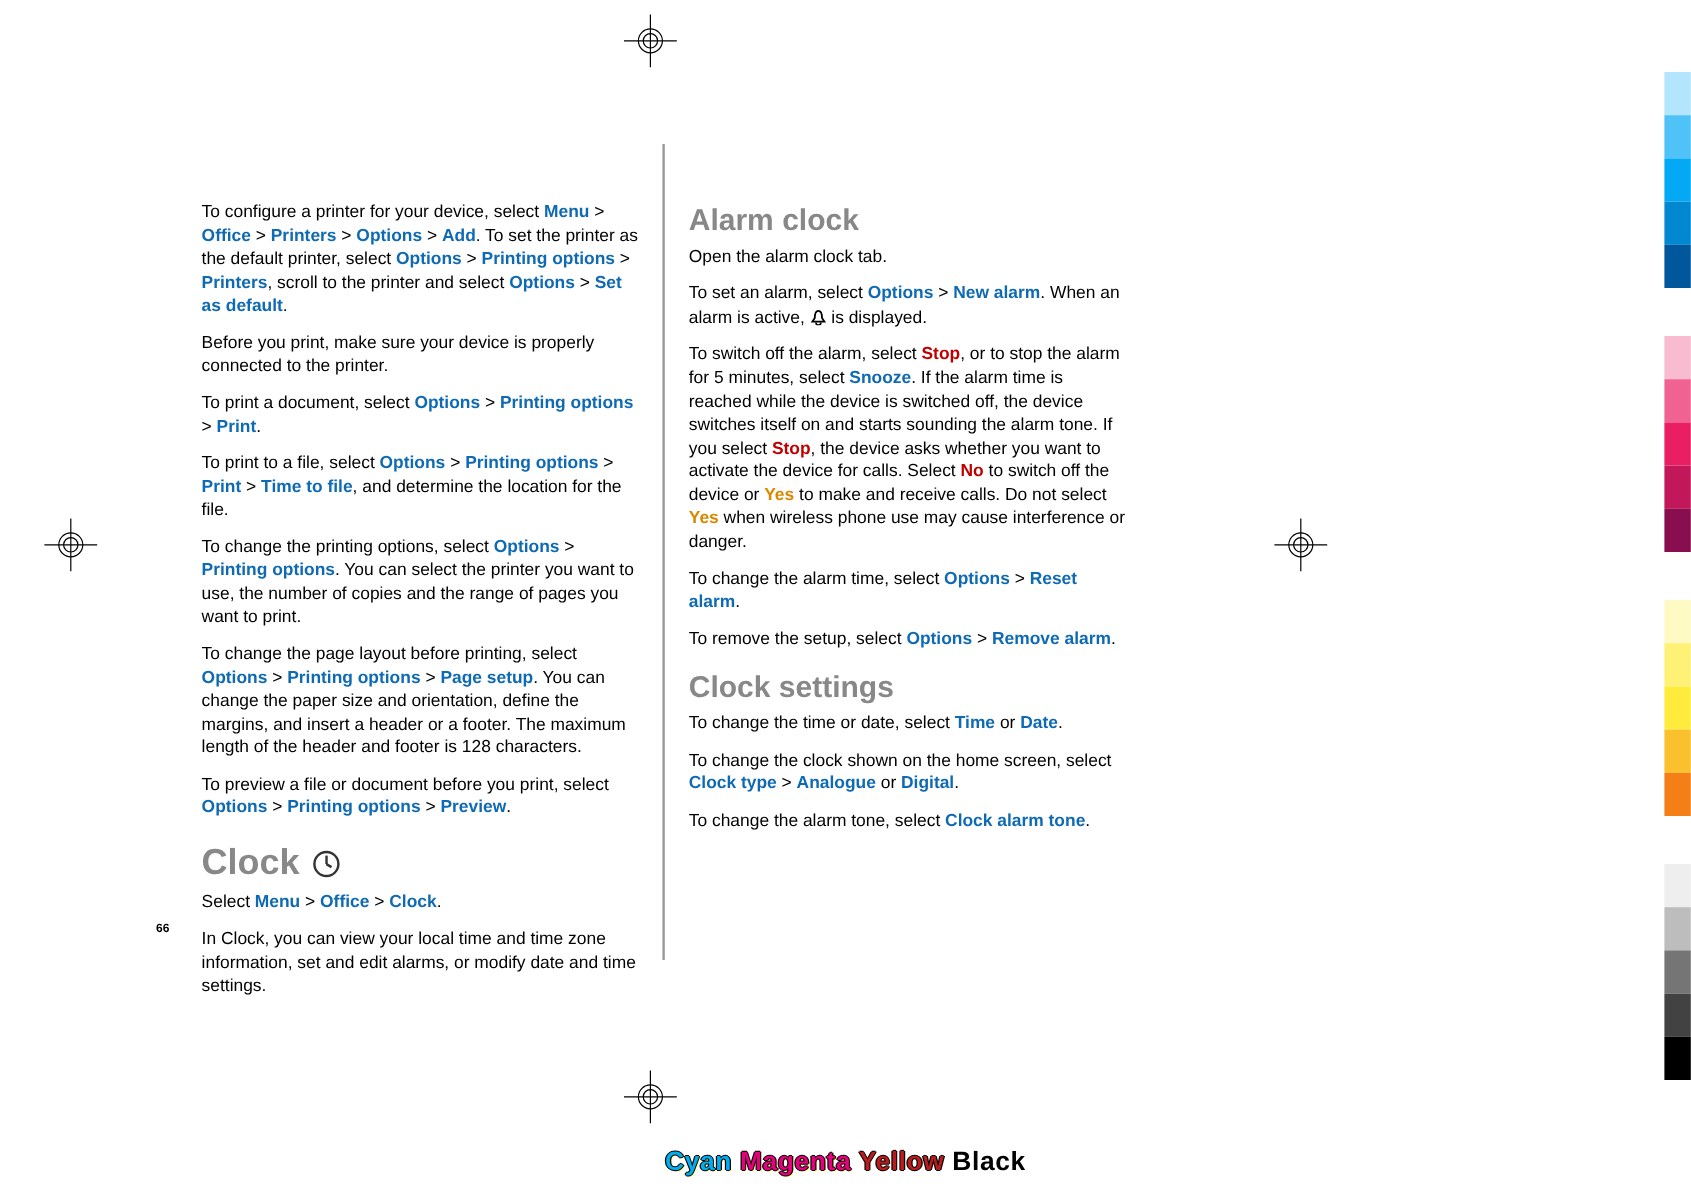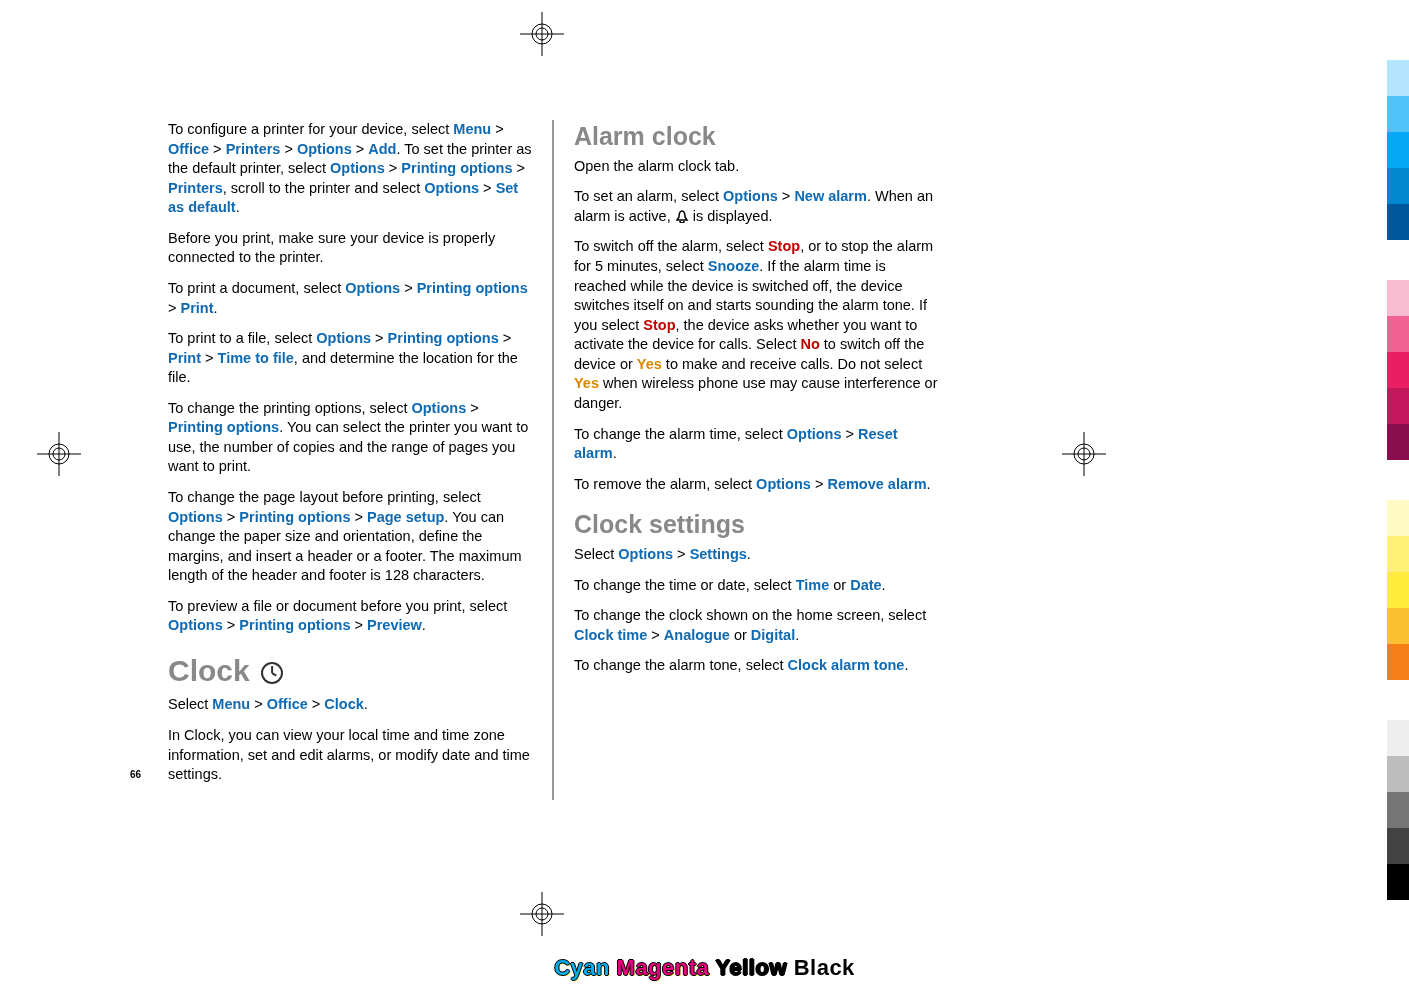--- a/index.html
+++ b/index.html
@@ -16,20 +16,21 @@
   .page {
     position: absolute;
     left: 168px;
     top: 120px;
     width: 770px;
     display: flex;
     gap: 20px;
   }
   .col {
     width: 375px;
+    margin-top: 48px;
   }
   .divider {
     width: 2px;
     background: #999;
     height: 680px;
   }
   .para { margin-bottom: 11px; }
   .bold-link { color: #0f6ab4; font-weight: bold; }
   .bold-red { color: #c00000; font-weight: bold; }
   .bold-orange { color: #d98800; font-weight: bold; }
@@ -94,21 +95,21 @@
     position: absolute;
     bottom: 20px;
     left: 50%;
     transform: translateX(-50%);
     font-size: 22px;
     font-weight: bold;
     letter-spacing: 0.5px;
   }
   .ft-cyan { color: #00aeef; text-shadow: -1px 0 #000, 1px 0 #000, 0 -1px #000, 0 1px #000, 1px 1px #fff200; }
   .ft-magenta { color: #e5007e; text-shadow: -1px 0 #000, 1px 0 #000, 0 -1px #000, 0 1px #000, 1px 1px #fff200; }
-  .ft-yellow { color: #000000; text-shadow: -1px 0 #000, 1px 0 #000, 0 -1px #000, 0 1px #000; }
+  .ft-yellow { color: #b91c1c; text-shadow: -1px 0 #000, 1px 0 #000, 0 -1px #000, 0 1px #000; }
   .ft-black { color: #000; }
 </style>
 </head>
 <body>
 
 <div class="page">
 
   <div class="col">
     <div class="para">
       <span>To configure a printer for your device, select </span><span class="bold-link">Menu</span><span> &gt; </span><span class="bold-link">Office</span><span> &gt; </span><span class="bold-link">Printers</span><span> &gt; </span><span class="bold-link">Options</span><span> &gt; </span><span class="bold-link">Add</span><span>. To set the printer as the default printer, select </span><span class="bold-link">Options</span><span> &gt; </span><span class="bold-link">Printing options</span><span> &gt; </span><span class="bold-link">Printers</span><span>, scroll to the printer and select </span><span class="bold-link">Options</span><span> &gt; </span><span class="bold-link">Set as default</span><span>.</span>
@@ -149,31 +150,28 @@
             <path d="M7 2 C4 2 4 6 4 8 L2 11 L12 11 L10 8 C10 6 10 2 7 2 Z M5 12 A2 2 0 0 0 9 12" fill="none" stroke="#000" stroke-width="1.5"></path>
           </svg></span><span> is displayed.</span>
     </div>
     <div class="para">
       <span>To switch off the alarm, select </span><span class="bold-red">Stop</span><span>, or to stop the alarm for 5 minutes, select </span><span class="bold-link">Snooze</span><span>. If the alarm time is reached while the device is switched off, the device switches itself on and starts sounding the alarm tone. If you select </span><span class="bold-red">Stop</span><span>, the device asks whether you want to activate the device for calls. Select </span><span class="bold-red">No</span><span> to switch off the device or </span><span class="bold-orange">Yes</span><span> to make and receive calls. Do not select </span><span class="bold-orange">Yes</span><span> when wireless phone use may cause interference or danger.</span>
     </div>
     <div class="para">
       <span>To change the alarm time, select </span><span class="bold-link">Options</span><span> &gt; </span><span class="bold-link">Reset alarm</span><span>.</span>
     </div>
     <div class="para">
-      <span>To remove the alarm, select </span><span class="bold-link">Options</span><span> &gt; </span><span class="bold-link">Remove alarm</span><span>.</span>
+      <span>To remove the setup, select </span><span class="bold-link">Options</span><span> &gt; </span><span class="bold-link">Remove alarm</span><span>.</span>
     </div>
     <div class="h2" style="margin-top:14px;">Clock settings</div>
     <div class="para">
-      <span>Select </span><span class="bold-link">Options</span><span> &gt; </span><span class="bold-link">Settings</span><span>.</span>
-    </div>
-    <div class="para">
       <span>To change the time or date, select </span><span class="bold-link">Time</span><span> or </span><span class="bold-link">Date</span><span>.</span>
     </div>
     <div class="para">
-      <span>To change the clock shown on the home screen, select </span><span class="bold-link">Clock time</span><span> &gt; </span><span class="bold-link">Analogue</span><span> or </span><span class="bold-link">Digital</span><span>.</span>
+      <span>To change the clock shown on the home screen, select </span><span class="bold-link">Clock type</span><span> &gt; </span><span class="bold-link">Analogue</span><span> or </span><span class="bold-link">Digital</span><span>.</span>
     </div>
     <div class="para" style="margin-bottom:0;">
       <span>To change the alarm tone, select </span><span class="bold-link">Clock alarm tone</span><span>.</span>
     </div>
   </div>
 </div>
 
 <div class="page-num">66</div>
 
 <div class="reg-mark" style="left:518px; top:10px;">

